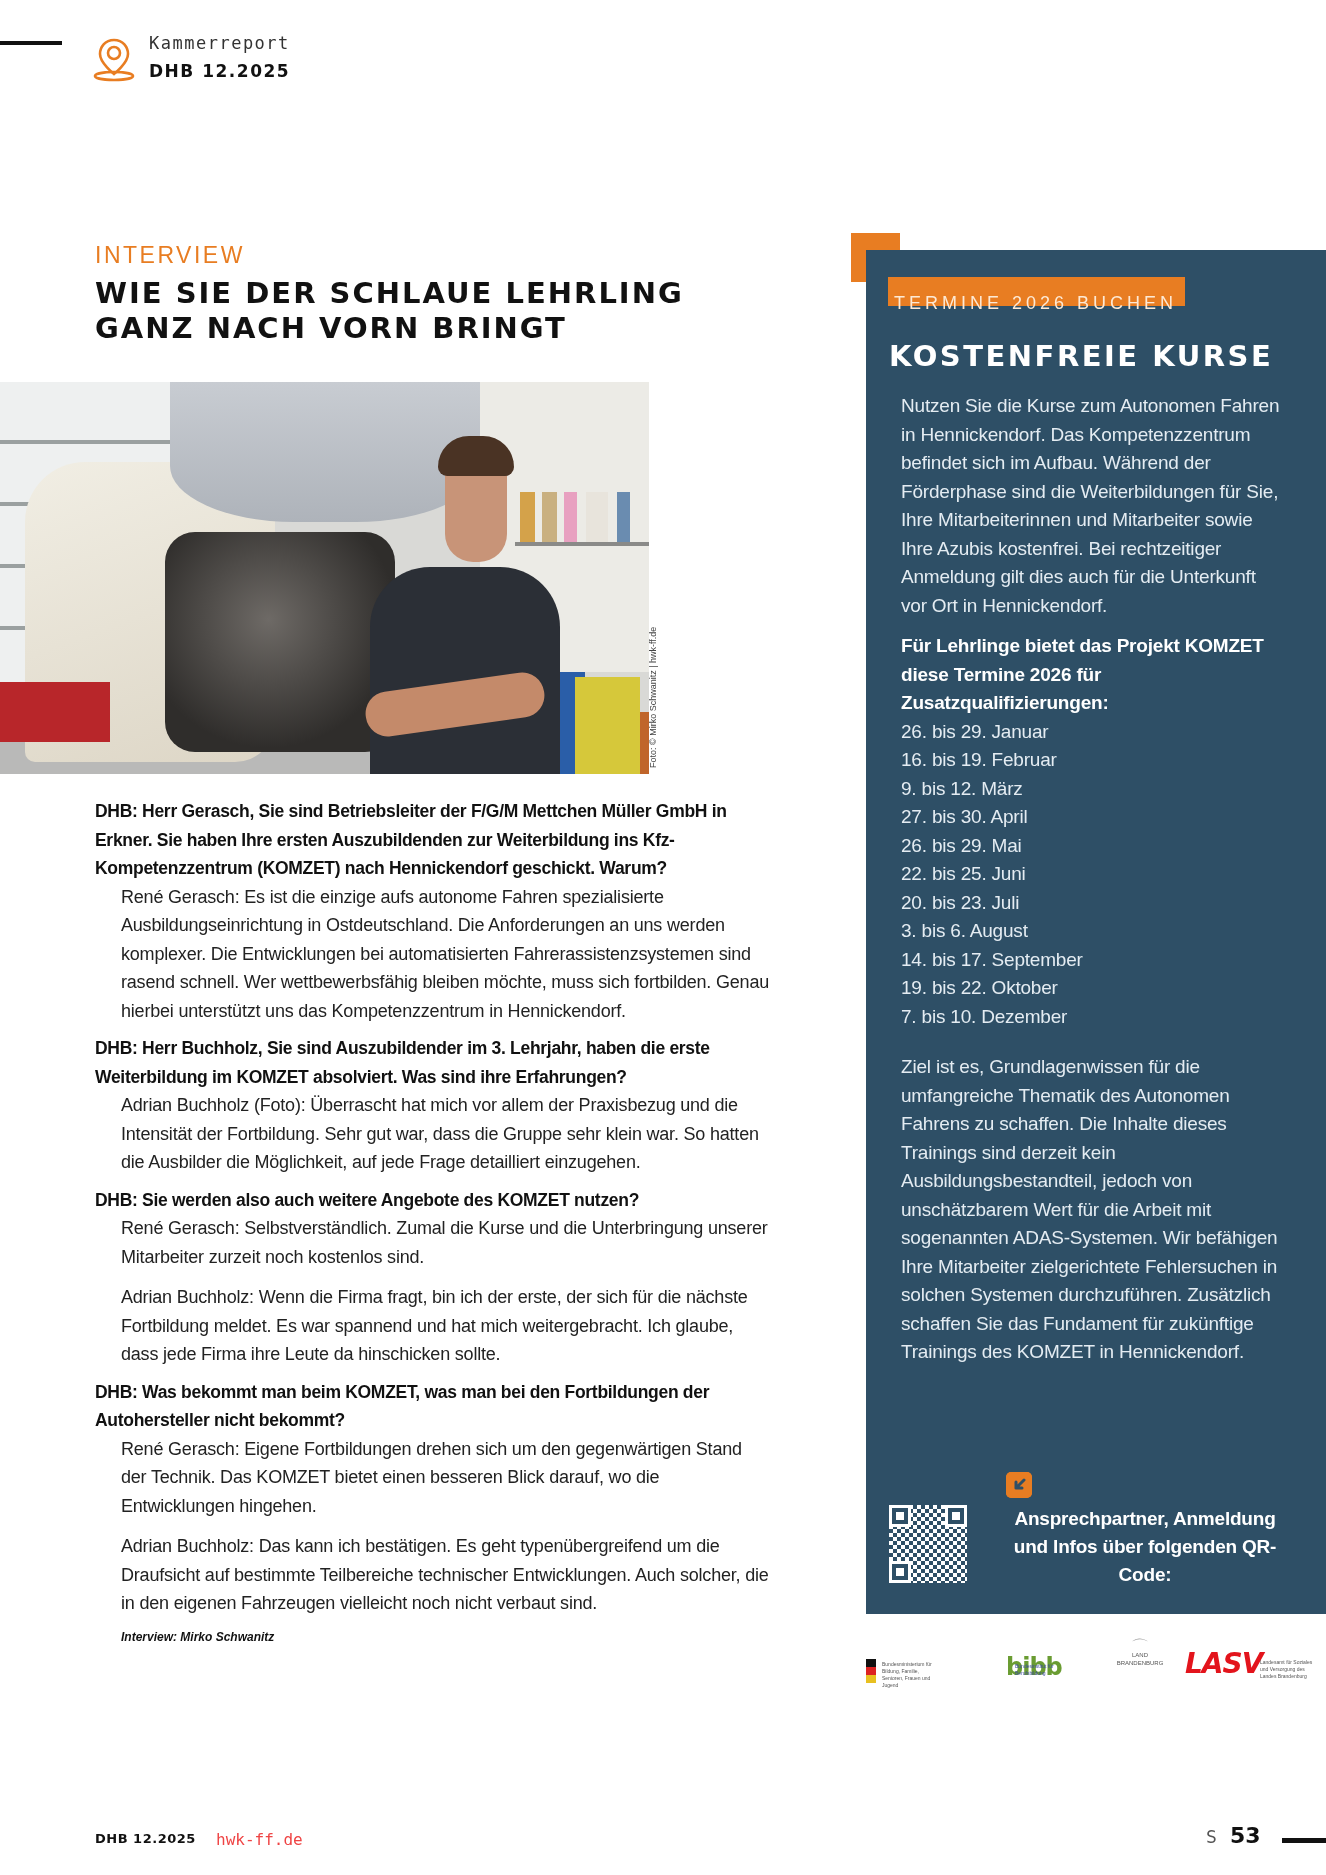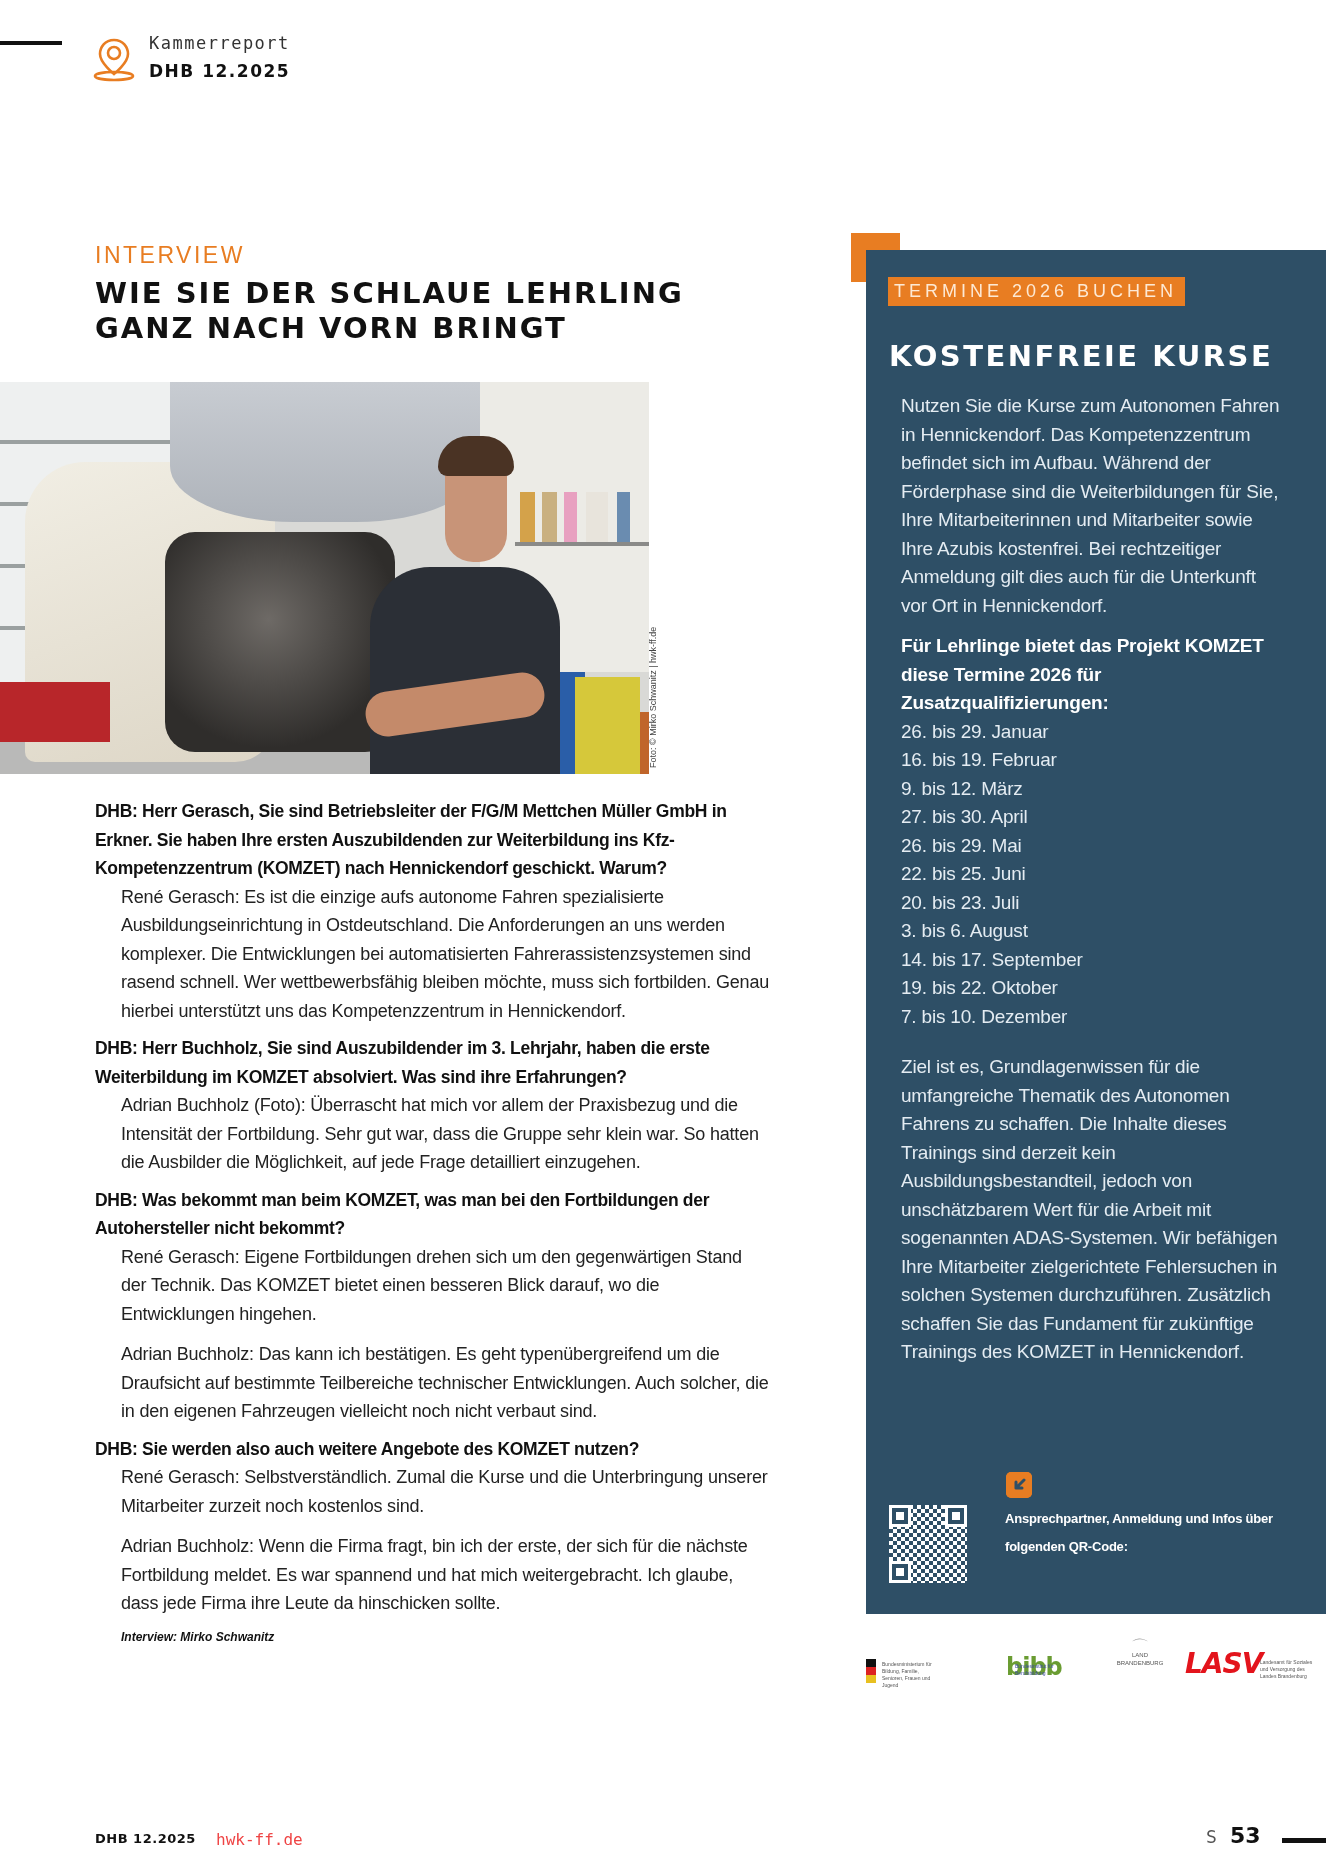--- a/index.html
+++ b/index.html
@@ -42,32 +42,32 @@
   .interview { position: absolute; left: 95px; top: 797px; width: 675px; font-family: "Liberation Sans", sans-serif; }
   .qa-q { font-weight: bold; font-size: 17.5px; line-height: 28.5px; color: #111; letter-spacing: -0.3px; }
   .qa-a { font-size: 18px; line-height: 28.5px; color: #222; padding-left: 26px; letter-spacing: -0.2px; }
   .qa-a + .qa-a { margin-top: 12px; }
   .qa-block { margin-bottom: 9px; }
   .byline { padding-left: 26px; font-style: italic; font-weight: bold; font-size: 12px; line-height: 20px; color: #111; }
 
   
   .accent-sq { position: absolute; left: 851px; top: 233px; width: 49px; height: 49px; background: #e87d22; }
   .box { position: absolute; left: 866px; top: 250px; width: 460px; height: 1364px; background: #2e4f66; }
-  .box-tag { position: absolute; left: 888px; top: 277px; height: 29px; padding: 0 8px 0 6px; background: #e87d22; color: #fde9d4; font-size: 18px; line-height: 29px; letter-spacing: 4px; }
+  .box-tag { position: absolute; left: 888px; top: 277px; height: 29px; padding: 12px 8px 0 6px; background: #e87d22; color: #fde9d4; font-size: 18px; line-height: 29px; letter-spacing: 4px; }
   .box-title { position: absolute; left: 889px; top: 339px; font-family: "DejaVu Sans", sans-serif; font-weight: bold; font-size: 29px; letter-spacing: 2.5px; color: #ffffff; }
   .box-body { position: absolute; left: 889px; top: 392px; width: 380px; color: #e4ecf2; font-size: 19px; line-height: 28.5px; letter-spacing: -0.2px; margin-left: 12px; }
   .box-body p + p { margin-top: 12px; }
   .box-body .lead { font-weight: bold; color: #ffffff; }
   .dates { list-style: none; }
   .qr { position: absolute; left: 889px; top: 1505px; width: 78px; height: 78px; background:
       conic-gradient(from 0deg at 50% 50%, #fff 0 25%, #2e4f66 0 50%, #fff 0 75%, #2e4f66 0) 0 0 / 8px 8px; }
   .qr .finder { position: absolute; width: 22px; height: 22px; border: 3px solid #fff; background: #2e4f66; }
   .qr .finder::after { content: ""; position: absolute; left: 4px; top: 4px; width: 8px; height: 8px; background: #fff; }
   .qr-icon { position: absolute; left: 1006px; top: 1472px; width: 26px; height: 26px; border-radius: 5px; background: #e87d22; }
-  .qr-text { position: absolute; left: 1005px; top: 1505px; width: 280px; color: #ffffff; font-weight: bold; font-size: 13px; line-height: 28px; letter-spacing: -0.2px; }
+  .qr-text { position: absolute; left: 1005px; top: 1505px; width: 280px; color: #ffffff; font-weight: bold; font-size: 19px; line-height: 28px; letter-spacing: -0.2px; text-align: center; }
 
   .logos { position: absolute; left: 860px; top: 1633px; width: 466px; height: 100px; }
   .bund-flag { position: absolute; left: 6px; top: 26px; width: 10px; height: 24px; background: linear-gradient(180deg, #111 0 33%, #d22 33% 66%, #e8c020 66%); }
   .bund-txt { position: absolute; left: 22px; top: 28px; font-size: 5px; line-height: 7px; color: #555; width: 56px; }
   .bibb { position: absolute; left: 106px; top: 20px; font-family: "DejaVu Sans", sans-serif; font-weight: bold; font-size: 24px; letter-spacing: -1px; color: #6a9c32; margin-left: 40px; }
   .bibb-txt { position: absolute; left: 155px; top: 30px; font-size: 5px; line-height: 7px; color: #3a4a9c; width: 50px; }
   .lb-logo { position: absolute; left: 250px; top: 10px; font-size: 6px; line-height: 8px; color: #555; width: 60px; text-align: center; }
   .lb-logo .horse { display: block; font-size: 18px; color: #aaa; }
   .lasv { position: absolute; left: 325px; top: 14px; font-family: "DejaVu Sans", sans-serif; font-weight: bold; font-style: italic; font-size: 28px; color: #e3141c; letter-spacing: -1px; }
   .lasv-txt { position: absolute; left: 400px; top: 26px; font-size: 5px; line-height: 7px; color: #555; width: 60px; }
@@ -118,28 +118,28 @@
 <div class="interview">
   <div class="qa-block">
     <div class="qa-q">DHB: Herr Gerasch, Sie sind Betriebsleiter der F/G/M Mettchen Müller GmbH in Erkner. Sie haben Ihre ersten Auszubildenden zur Weiterbildung ins Kfz-Kompetenzzentrum (KOMZET) nach Hennickendorf geschickt. Warum?</div>
     <div class="qa-a">René Gerasch: Es ist die einzige aufs autonome Fahren spezialisierte Ausbildungseinrichtung in Ostdeutschland. Die Anforderungen an uns werden komplexer. Die Entwicklungen bei automatisierten Fahrerassistenzsystemen sind rasend schnell. Wer wettbewerbsfähig bleiben möchte, muss sich fortbilden. Genau hierbei unterstützt uns das Kompetenzzentrum in Hennickendorf.</div>
   </div>
   <div class="qa-block">
     <div class="qa-q">DHB: Herr Buchholz, Sie sind Auszubildender im 3. Lehrjahr, haben die erste Weiterbildung im KOMZET absolviert. Was sind ihre Erfahrungen?</div>
     <div class="qa-a">Adrian Buchholz (Foto): Überrascht hat mich vor allem der Praxisbezug und die Intensität der Fortbildung. Sehr gut war, dass die Gruppe sehr klein war. So hatten die Ausbilder die Möglichkeit, auf jede Frage detailliert einzugehen.</div>
   </div>
   <div class="qa-block">
+    <div class="qa-q">DHB: Sie werden also auch weitere Angebote des KOMZET nutzen?</div>
+    <div class="qa-a">René Gerasch: Selbstverständlich. Zumal die Kurse und die Unterbringung unserer Mitarbeiter zurzeit noch kostenlos sind.</div>
+    <div class="qa-a">Adrian Buchholz: Wenn die Firma fragt, bin ich der erste, der sich für die nächste Fortbildung meldet. Es war spannend und hat mich weitergebracht. Ich glaube, dass jede Firma ihre Leute da hinschicken sollte.</div>
+  </div>
+  <div class="qa-block">
     <div class="qa-q">DHB: Was bekommt man beim KOMZET, was man bei den Fortbildungen der Autohersteller nicht bekommt?</div>
     <div class="qa-a">René Gerasch: Eigene Fortbildungen drehen sich um den gegenwärtigen Stand der Technik. Das KOMZET bietet einen besseren Blick darauf, wo die Entwicklungen hingehen.</div>
     <div class="qa-a">Adrian Buchholz: Das kann ich bestätigen. Es geht typenübergreifend um die Draufsicht auf bestimmte Teilbereiche technischer Entwicklungen. Auch solcher, die in den eigenen Fahrzeugen vielleicht noch nicht verbaut sind.</div>
-  </div>
-  <div class="qa-block">
-    <div class="qa-q">DHB: Sie werden also auch weitere Angebote des KOMZET nutzen?</div>
-    <div class="qa-a">René Gerasch: Selbstverständlich. Zumal die Kurse und die Unterbringung unserer Mitarbeiter zurzeit noch kostenlos sind.</div>
-    <div class="qa-a">Adrian Buchholz: Wenn die Firma fragt, bin ich der erste, der sich für die nächste Fortbildung meldet. Es war spannend und hat mich weitergebracht. Ich glaube, dass jede Firma ihre Leute da hinschicken sollte.</div>
   </div>
   <div class="byline">Interview: Mirko Schwanitz</div>
 </div>
 
 <div class="accent-sq"></div>
 <div class="box"></div>
 <div class="box-tag">TERMINE 2026 BUCHEN</div>
 <h2 class="box-title">KOSTENFREIE KURSE</h2>
 <div class="box-body">
   <p>Nutzen Sie die Kurse zum Autonomen Fahren in Hennickendorf. Das Kompetenzzentrum befindet sich im Aufbau. Während der Förderphase sind die Weiterbildungen für Sie, Ihre Mitarbeiterinnen und Mitarbeiter sowie Ihre Azubis kostenfrei. Bei rechtzeitiger Anmeldung gilt dies auch für die Unterkunft vor Ort in Hennickendorf.</p>

